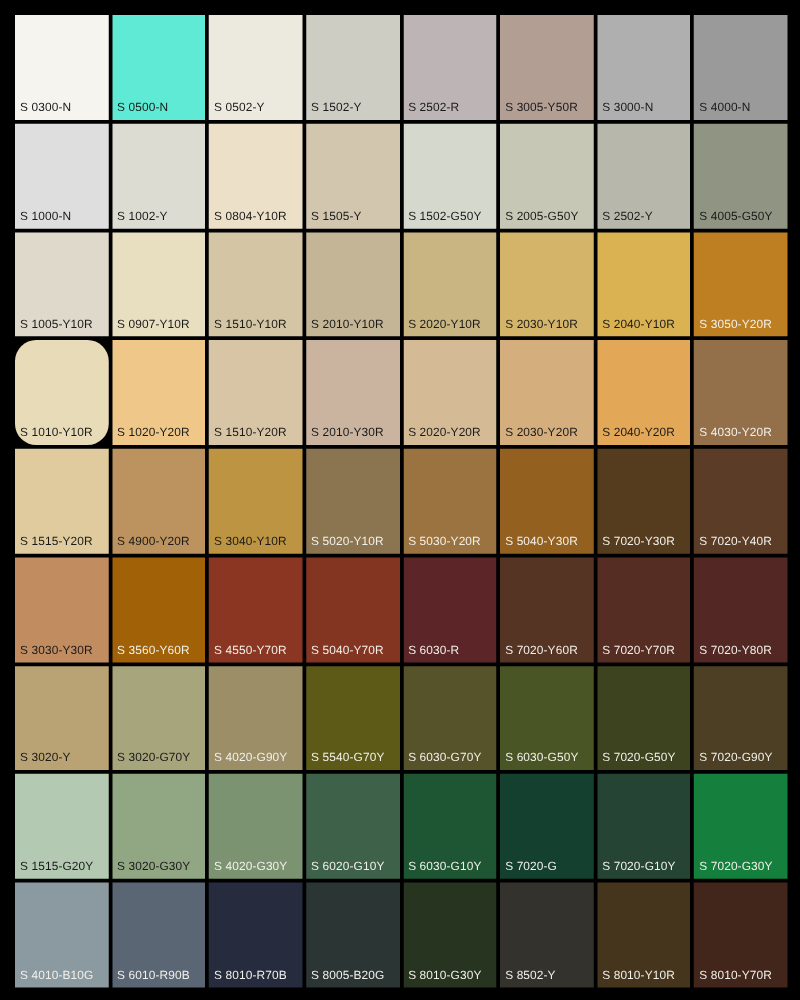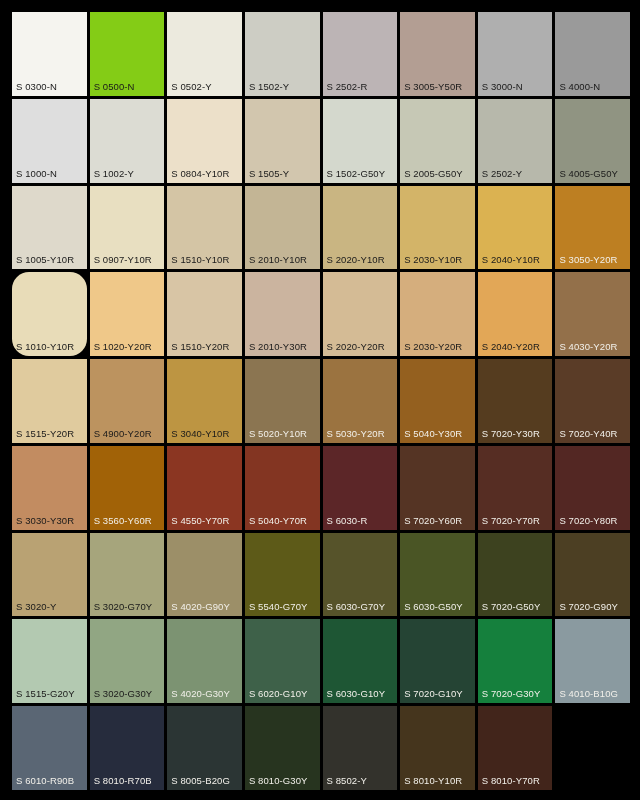--- a/index.html
+++ b/index.html
@@ -45,21 +45,21 @@
   .swatch.light .swatch-label { color: #1a1a1a; }
   .swatch.dark  .swatch-label { color: #f2f0ea; }
 </style>
 </head>
 <body>
 
 <div id="swatch-grid" style="background: rgb(0, 0, 0); grid-template-columns: repeat(8, 1fr); grid-template-rows: repeat(9, 1fr);">
     <div class="swatch light" style="background-color: rgb(245, 244, 239);">
       <span class="swatch-label">S 0300-N</span>
     </div>
-    <div class="swatch light" style="background-color: #84cc16;">
+    <div class="swatch light" style="background-color: #5eead4;">
       <span class="swatch-label">S 0500-N</span>
     </div>
     <div class="swatch light" style="background-color: rgb(236, 234, 222);">
       <span class="swatch-label">S 0502-Y</span>
     </div>
     <div class="swatch light" style="background-color: rgb(205, 205, 196);">
       <span class="swatch-label">S 1502-Y</span>
     </div>
     <div class="swatch light" style="background-color: rgb(188, 180, 181);">
       <span class="swatch-label">S 2502-R</span>
@@ -224,20 +224,23 @@
       <span class="swatch-label">S 3020-G30Y</span>
     </div>
     <div class="swatch dark" style="background-color: rgb(124, 147, 114);">
       <span class="swatch-label">S 4020-G30Y</span>
     </div>
     <div class="swatch dark" style="background-color: rgb(62, 97, 73);">
       <span class="swatch-label">S 6020-G10Y</span>
     </div>
     <div class="swatch dark" style="background-color: rgb(30, 86, 52);">
       <span class="swatch-label">S 6030-G10Y</span>
+    </div>
+    <div class="swatch dark" style="background-color: rgb(20, 65, 47);">
+      <span class="swatch-label">S 7020-G</span>
     </div>
     <div class="swatch dark" style="background-color: rgb(37, 68, 52);">
       <span class="swatch-label">S 7020-G10Y</span>
     </div>
     <div class="swatch dark" style="background-color: #15803d;">
       <span class="swatch-label">S 7020-G30Y</span>
     </div>
     <div class="swatch dark" style="background-color: rgb(138, 154, 160);">
       <span class="swatch-label">S 4010-B10G</span>
     </div>

